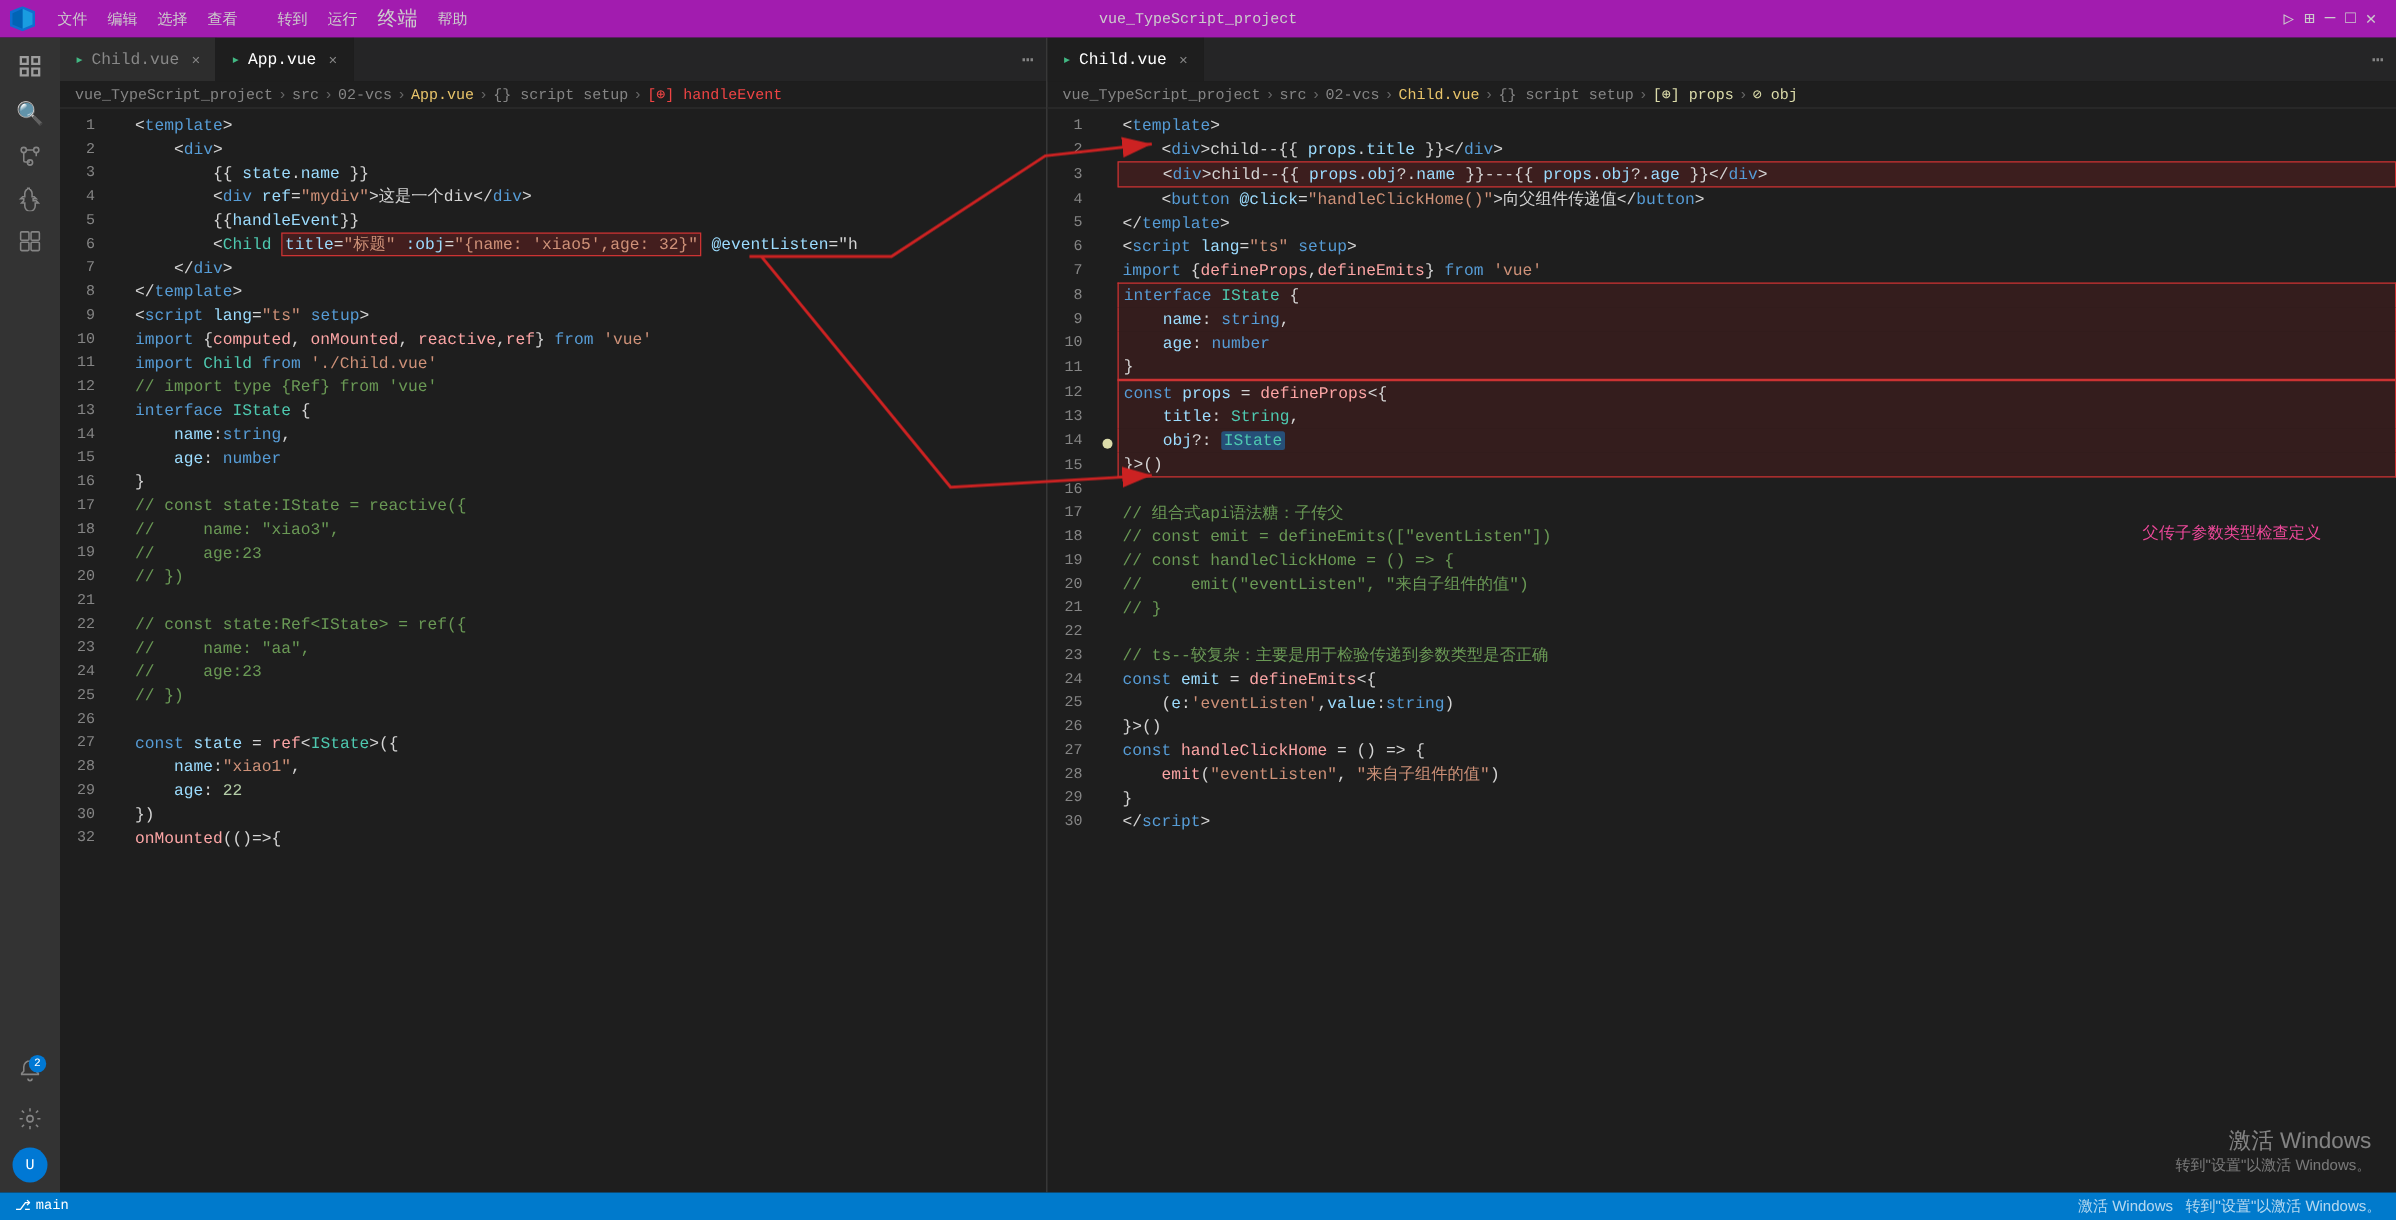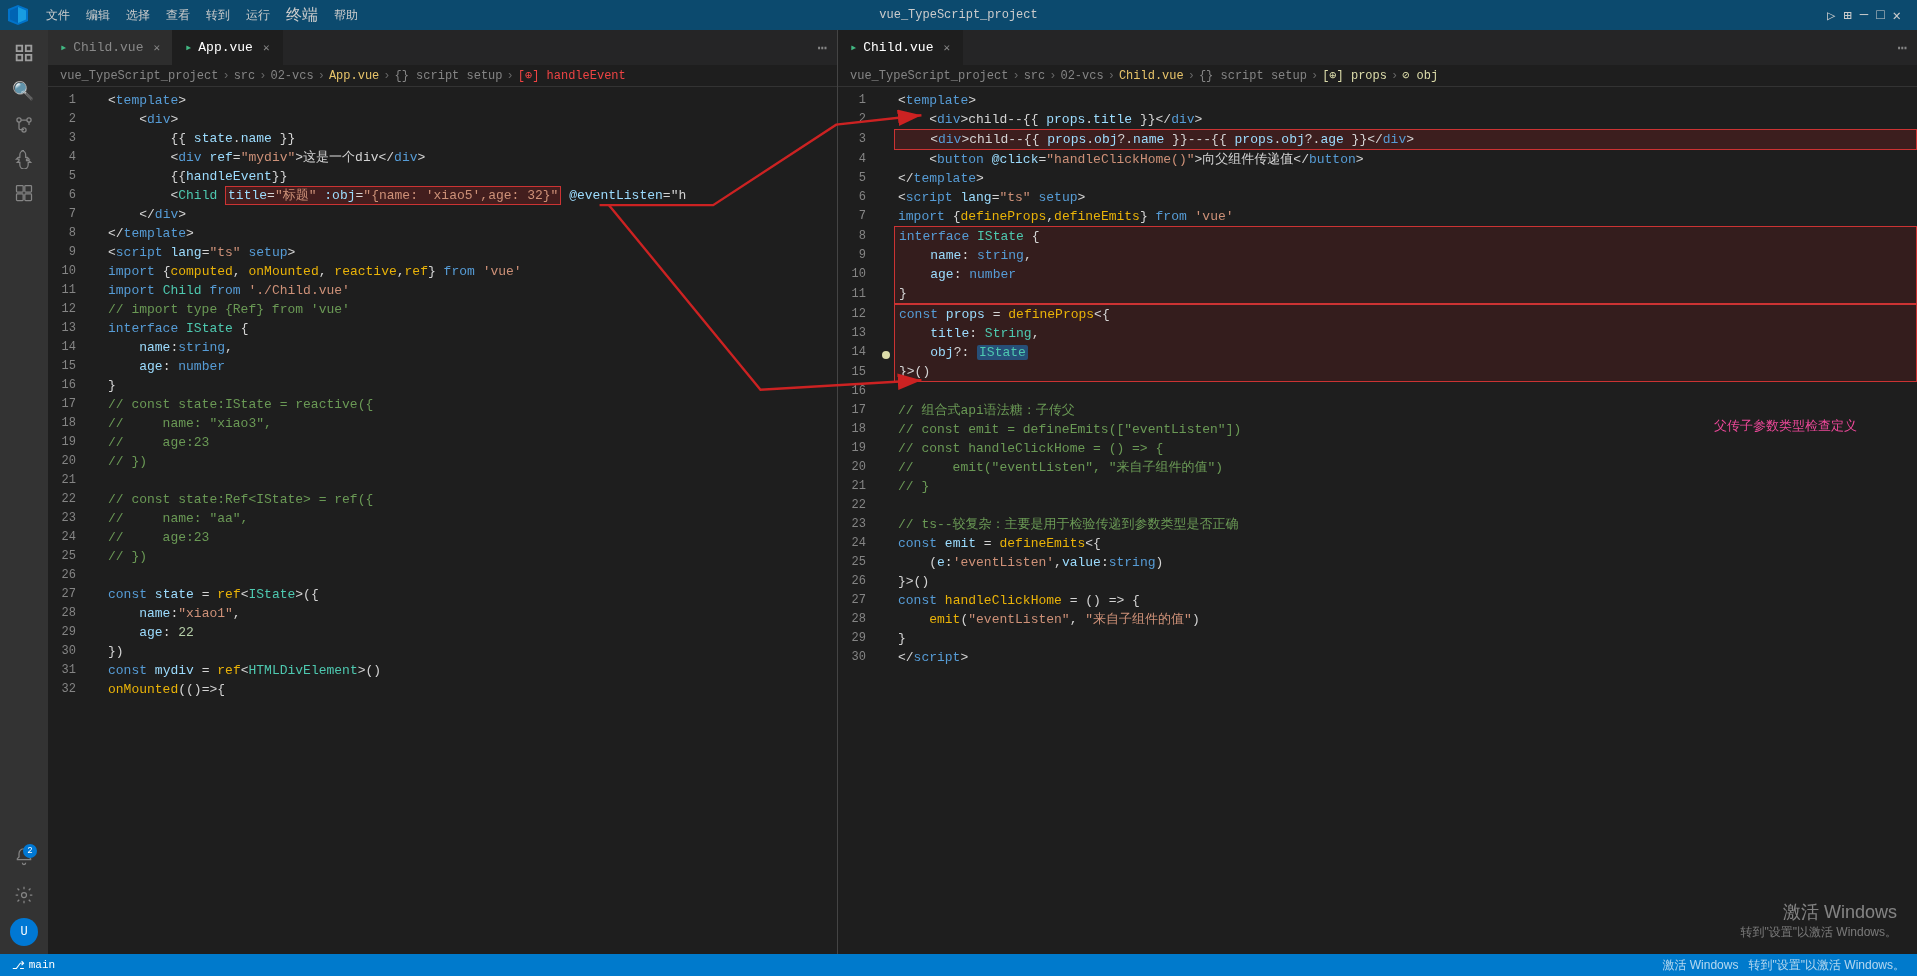--- a/index.html
+++ b/index.html
@@ -30,50 +30,50 @@
       user-select: none;
     }
     .line-content {
       flex: 1;
       white-space: pre;
       font-size: 13px;
       padding-left: 4px;
     }
     
     .kw { color: #569cd6; } 
-    .fn { color: #eab308; } 
+    .fn { color: #fca5a5; } 
     .str { color: #ce9178; } 
     .cmt { color: #6a9955; } 
     .num { color: #b5cea8; } 
     .type { color: #4ec9b0; }
     .white { color: #d4d4d4; }
     .lblue { color: #9cdcfe; }
     .green { color: #4ec9b0; }
     .gutter-empty {
       width: 16px; flex-shrink: 0;
     }
   </style>
 </head>
 <body>
 
 <div style="display:flex;flex-direction:column;height:976px;width:1917px;overflow:hidden;">
 
-  <div style="background:#0c4a6e;height:30px;display:flex;align-items:center;padding:0 8px;gap:4px;flex-shrink:0;">
+  <div style="background:#a21caf;height:30px;display:flex;align-items:center;padding:0 8px;gap:4px;flex-shrink:0;">
     <div style="width:20px;height:20px;margin-right:8px;">
       <svg viewBox="0 0 20 20" width="20" height="20">
         <polygon points="0,4 10,0 20,4 20,16 10,20 0,16" fill="#0078d4" opacity="0.9"></polygon>
         <polygon points="10,2 18,5.5 18,14.5 10,18" fill="#1ba1e2" opacity="0.9"></polygon>
         <polygon points="2,5.5 10,2 10,18 2,14.5" fill="#0063b1" opacity="0.9"></polygon>
       </svg>
     </div>
     <span style="font-size:12px;color:#ccc;cursor:pointer;padding:0 6px;">文件</span>
     <span style="font-size:12px;color:#ccc;cursor:pointer;padding:0 6px;">编辑</span>
     <span style="font-size:12px;color:#ccc;cursor:pointer;padding:0 6px;">选择</span>
     <span style="font-size:12px;color:#ccc;cursor:pointer;padding:0 6px;">查看</span>
-    <span style="font-size:12px;color:#ccc;cursor:pointer;padding:0 6px;">转到</span>
+    <span style="font-size:12px;color:#ccc;cursor:pointer;padding:0 6px;margin-left:16px;">转到</span>
     <span style="font-size:12px;color:#ccc;cursor:pointer;padding:0 6px;">运行</span>
     <span style="font-size:16px;color:#ccc;cursor:pointer;padding:0 6px;">终端</span>
     <span style="font-size:12px;color:#ccc;cursor:pointer;padding:0 6px;">帮助</span>
     <div style="flex:1;"></div>
     <span style="font-size:12px;color:#ccc;position:absolute;left:50%;transform:translateX(-50%);">vue_TypeScript_project</span>
     <div style="display:flex;gap:8px;margin-right:8px;">
       <span style="color:#ccc;font-size:14px;cursor:pointer;">▷</span>
       <span style="color:#ccc;font-size:14px;cursor:pointer;">⊞</span>
       <span style="color:#ccc;font-size:14px;cursor:pointer;">─</span>
       <span style="color:#ccc;font-size:14px;cursor:pointer;">□</span>
@@ -337,25 +337,20 @@
               <div class="gutter-empty"></div>
               <span class="line-content">    <span class="lblue">age</span><span class="white">:</span> <span class="num">22</span></span>
             </div>
 
             <div class="code-line">
               <span class="line-num">30</span>
               <div class="gutter-empty"></div>
               <span class="line-content"><span class="white">})</span></span>
             </div>
 
-            <div class="code-line">
-              <span class="line-num">31</span>
-              <div class="gutter-empty"></div>
-              <span class="line-content"><span class="kw">const</span> <span class="lblue">mydiv</span> <span class="white">=</span> <span class="fn">ref</span><span class="white">&lt;</span><span class="type">HTMLDivElement</span><span class="white">&gt;()</span></span>
-            </div>
 
             <div class="code-line">
               <span class="line-num">32</span>
               <div class="gutter-empty"></div>
               <span class="line-content"><span class="fn">onMounted</span><span class="white">((</span><span class="white">)=&gt;{</span></span>
             </div>
           </div>
         </div>
       </div>
 

